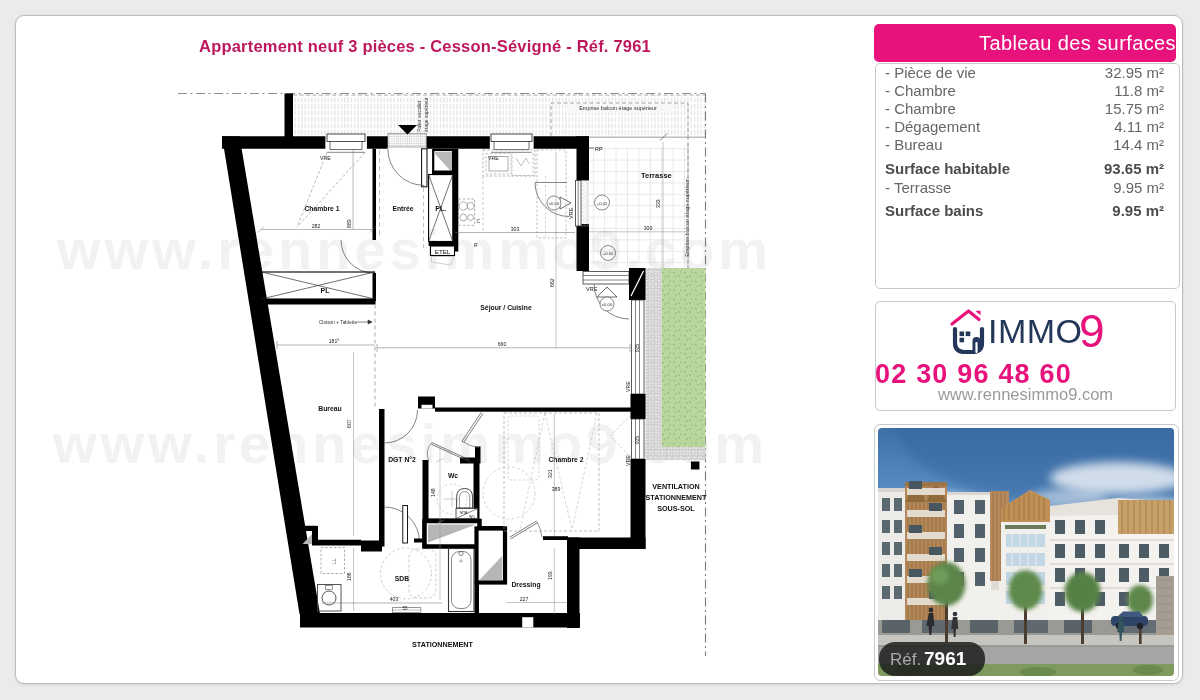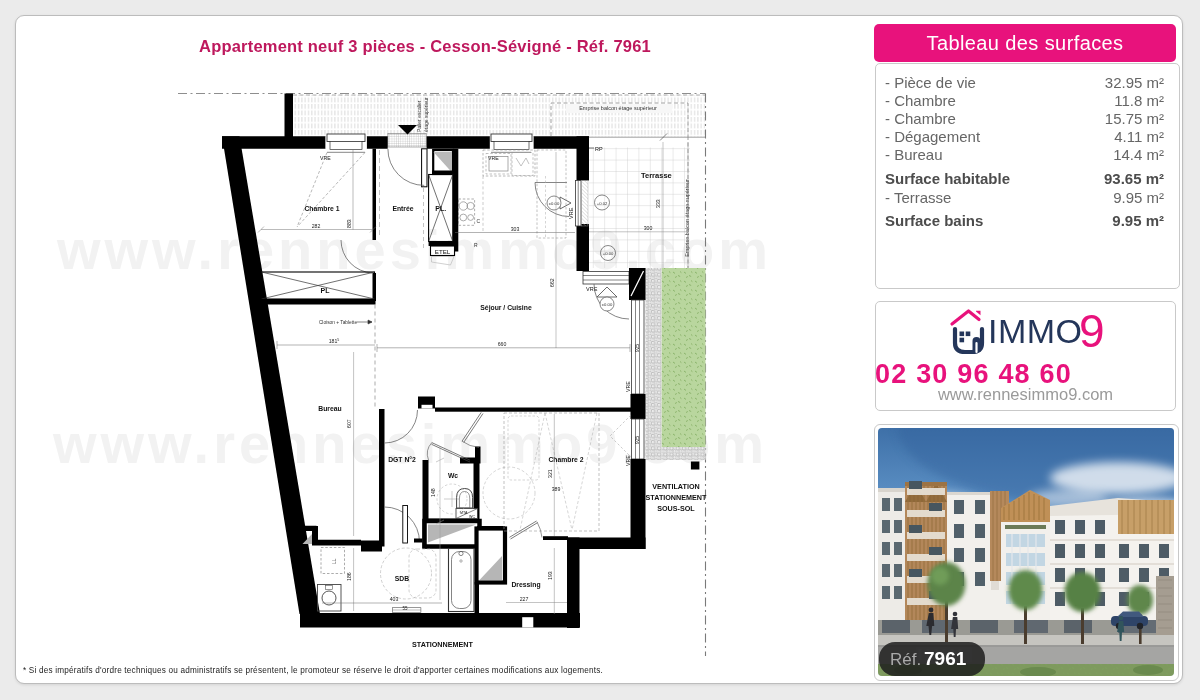--- a/index.html
+++ b/index.html
@@ -1,20 +1,20 @@
 <!DOCTYPE html>
 <html><head>
 <meta charset="utf-8">
 <style>
 html,body{margin:0;padding:0}
 .page{position:relative;width:1200px;height:700px;background:#ebebeb;font-family:"Liberation Sans",sans-serif;overflow:hidden}
 .card{position:absolute;background:#fff;border:1px solid #bcbcbc;border-radius:9px;box-sizing:border-box}
 .title{position:absolute;left:40px;top:37px;width:770px;text-align:center;color:#be185d;font-weight:bold;font-size:16.5px;letter-spacing:.2px}
-.pinkhead{position:absolute;left:874px;top:24px;width:302px;height:38px;background:#e8127c;border-radius:5px;color:#fff;font-size:20px;text-align:center;line-height:39px;letter-spacing:.4px}
-.tbl{position:absolute;left:875px;top:63px;width:305px;height:226px;border:1px solid #c9c9c9;border-radius:5px;background:#fff;box-sizing:border-box;padding-top:10px}
+.pinkhead{position:absolute;left:874px;top:24px;width:302px;height:38px;background:#e8127c;border-radius:5px;color:#fff;font-size:20px;text-align:right;line-height:39px;letter-spacing:.4px}
+.tbl{position:absolute;left:875px;top:63px;width:305px;height:226px;border:1px solid #c9c9c9;border-radius:5px;background:#fff;box-sizing:border-box;padding-top:0}
 .row{position:relative;height:18px;font-size:15px;color:#666}
 .row .l{position:absolute;left:9px;top:0}
 .row .r{position:absolute;right:15px;top:0}
 .rowb{position:relative;font-weight:bold;font-size:15px;color:#4c4c4c}
 .rowb .l{position:absolute;left:9px}
 .rowb .r{position:absolute;right:15px}
 .logocard{position:absolute;left:875px;top:301px;width:301px;height:110px;border:1px solid #c9c9c9;border-radius:5px;background:#fff;box-sizing:border-box}
 .phone{position:absolute;left:875px;top:359px;width:301px;text-align:left;color:#e8127c;font-weight:bold;font-size:27px;letter-spacing:1.2px}
 .weburl{position:absolute;left:875px;top:385px;width:301px;text-align:center;color:#9a9a9a;font-size:16.5px}
 .photocard{position:absolute;left:874px;top:424px;width:305px;height:257px;border:1px solid #c9c9c9;border-radius:6px;background:#fff;box-sizing:border-box}
@@ -712,14 +712,13 @@
 <circle cx="243" cy="190" r="2.3" fill="#31555c"></circle>
         <path d="M240.9 193 h4.4 l0.9 11 h-2.2 l-0.45 9 h-1.8 l-0.45 -9 h-2.2 Z" fill="#31555c"></path>
       </g>
 </svg>
 
 <div class="refbadge">
       <span class="rf">Réf.</span>
       <span class="num">7961</span>
     </div>
 
-<div class="footnote">* Si des impératifs d'ordre techniques ou administratifs se présentent, le promoteur se réserve le droit d'apporter certaines modifications aux logements.</div>
 </div>
 
 </body></html>

